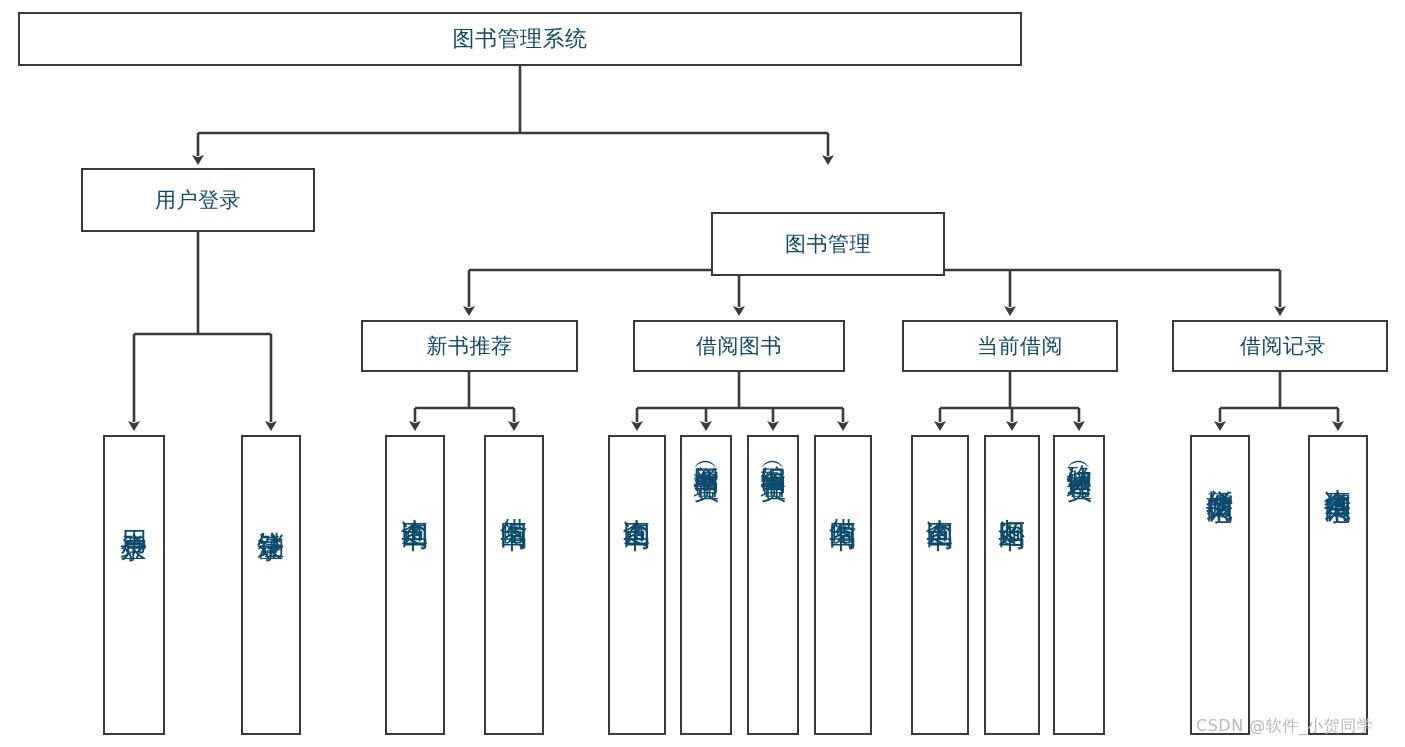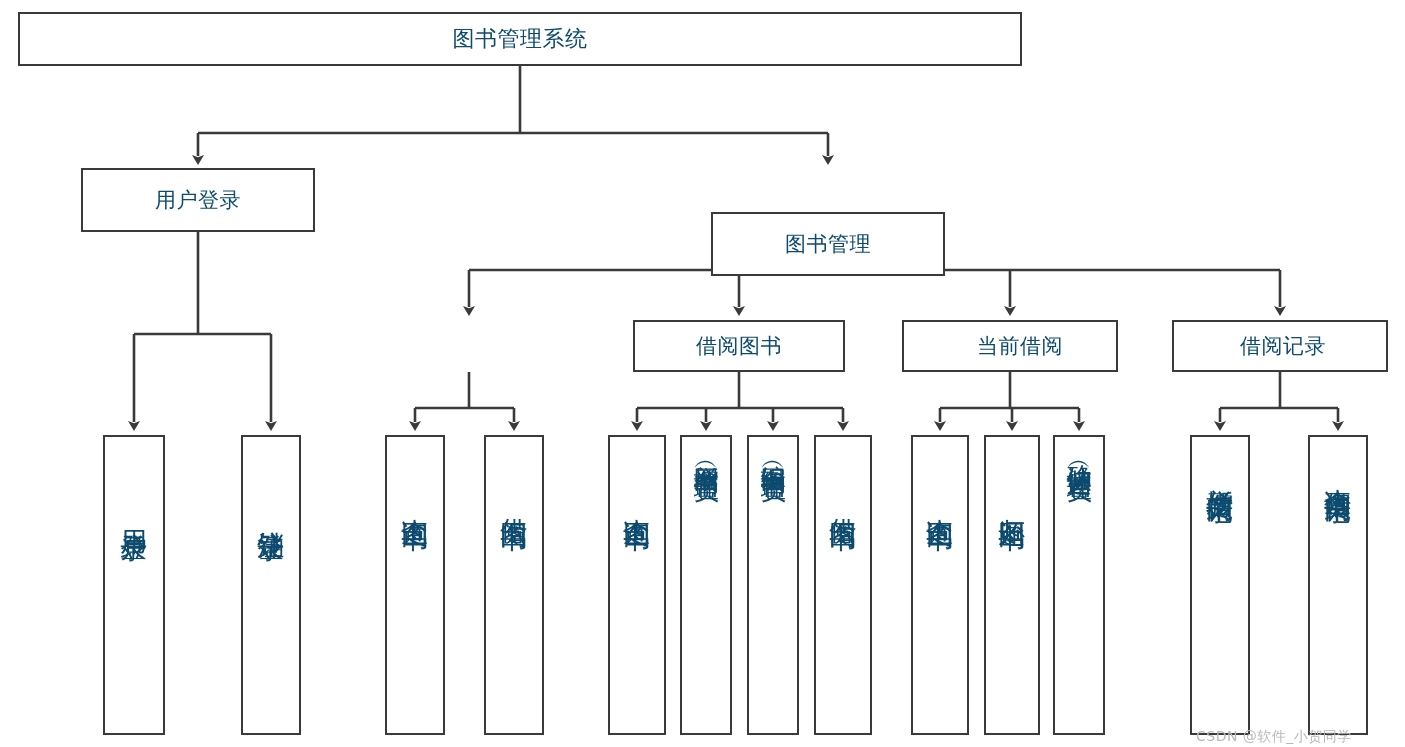--- a/index.html
+++ b/index.html
@@ -59,25 +59,24 @@
     font-size: 27px;
     line-height: 1.02;
     letter-spacing: 2px;
     white-space: nowrap;
   }
   .node.v.narrow .lbl {
     font-size: 25px;
   }
   .watermark {
     position: absolute;
-    font-size: 14px;
+    font-size: 16px;
     color: #b9b9b9;
     white-space: nowrap;
     letter-spacing: 0.5px;
-    margin-top: 12px;
   }
 </style>
 </head>
 <body>
 
 <div id="canvas">
 
   <svg class="edges" viewBox="0 0 1405 747">
     <defs>
       <marker id="arrow" markerWidth="10" markerHeight="12" refX="1" refY="6" orient="auto" markerUnits="userSpaceOnUse">
@@ -132,20 +131,23 @@
     <span class="lbl">图书管理系统</span>
   </div>
 
   <div class="node h" style="left:81px; top:168px; width:234px; height:64px;">
     <span class="lbl">用户登录</span>
   </div>
   <div class="node h" style="left:711px; top:168px; width:234px; height:64px;margin-top:44px;">
     <span class="lbl">图书管理</span>
   </div>
 
+  <div class="node h" style="left:361px; top:320px; width:217px; height:52px;">
+    <span class="lbl">新书推荐</span>
+  </div>
   <div class="node h" style="left:633px; top:320px; width:212px; height:52px;">
     <span class="lbl">借阅图书</span>
   </div>
   <div class="node h" style="left:902px; top:320px; width:216px; height:52px;padding-left:20px;">
     <span class="lbl">当前借阅</span>
   </div>
   <div class="node h" style="left:1172px; top:320px; width:216px; height:52px;padding-left:6px;">
     <span class="lbl">借阅记录</span>
   </div>
 

